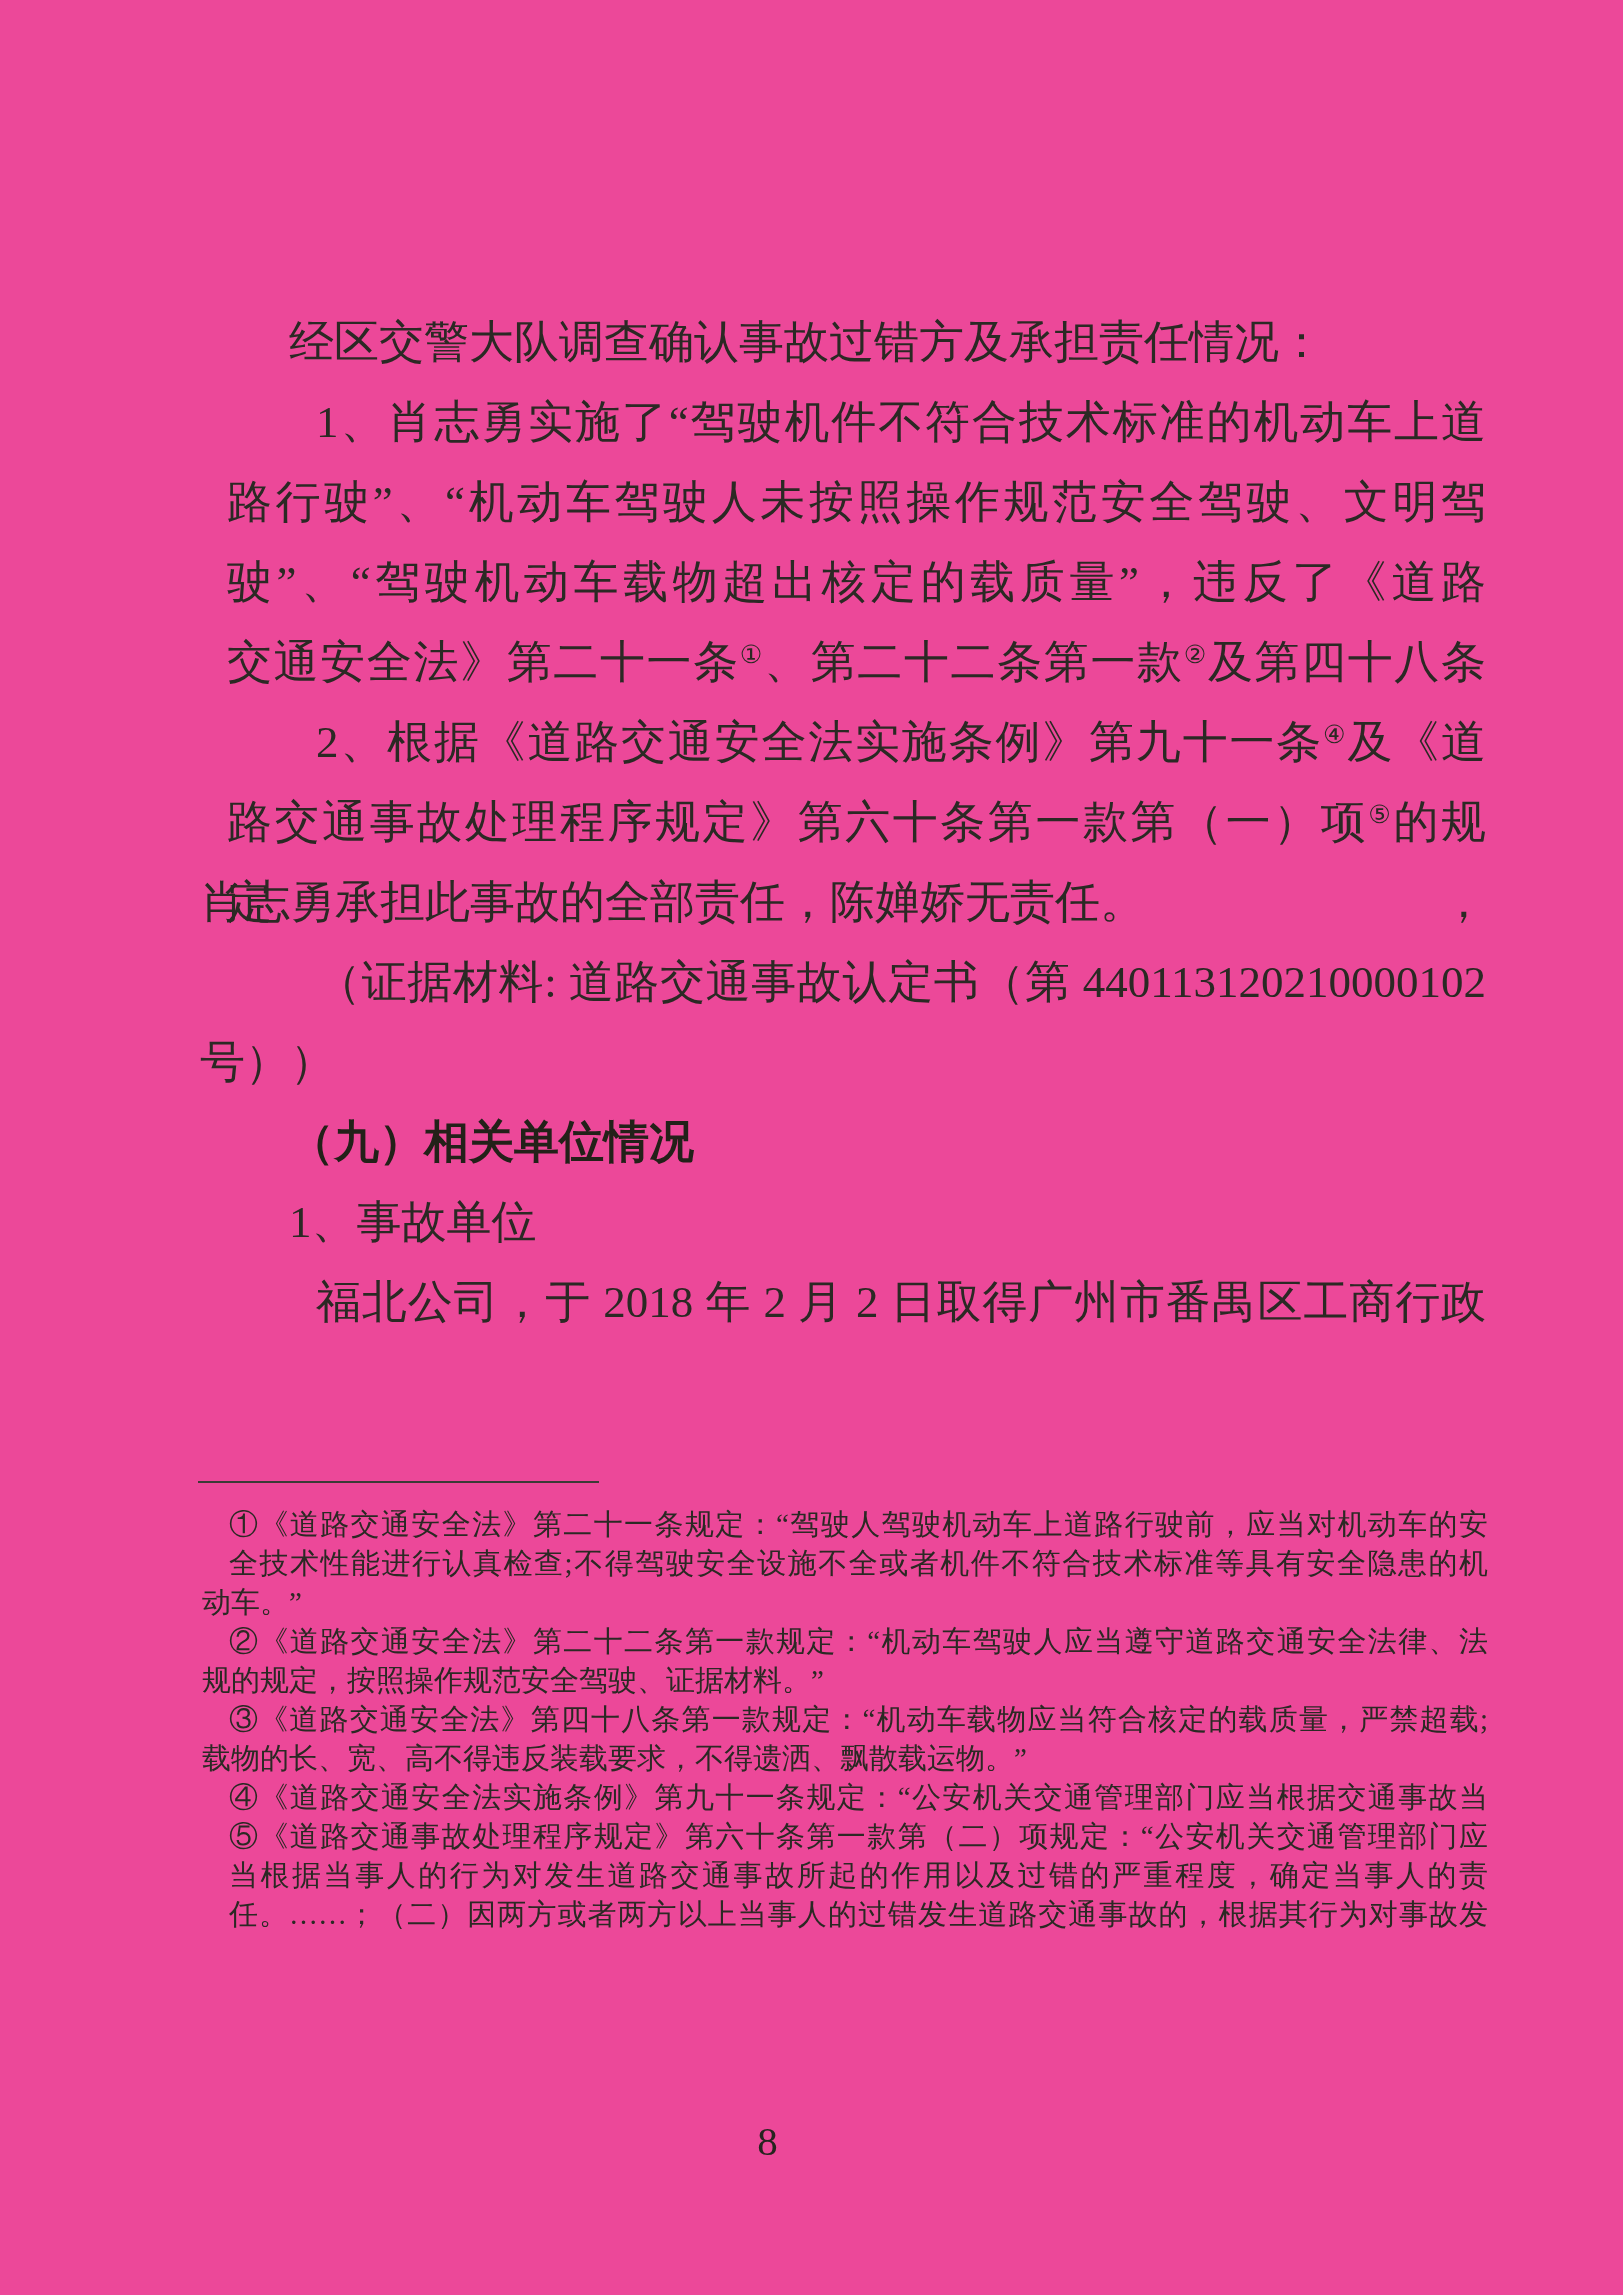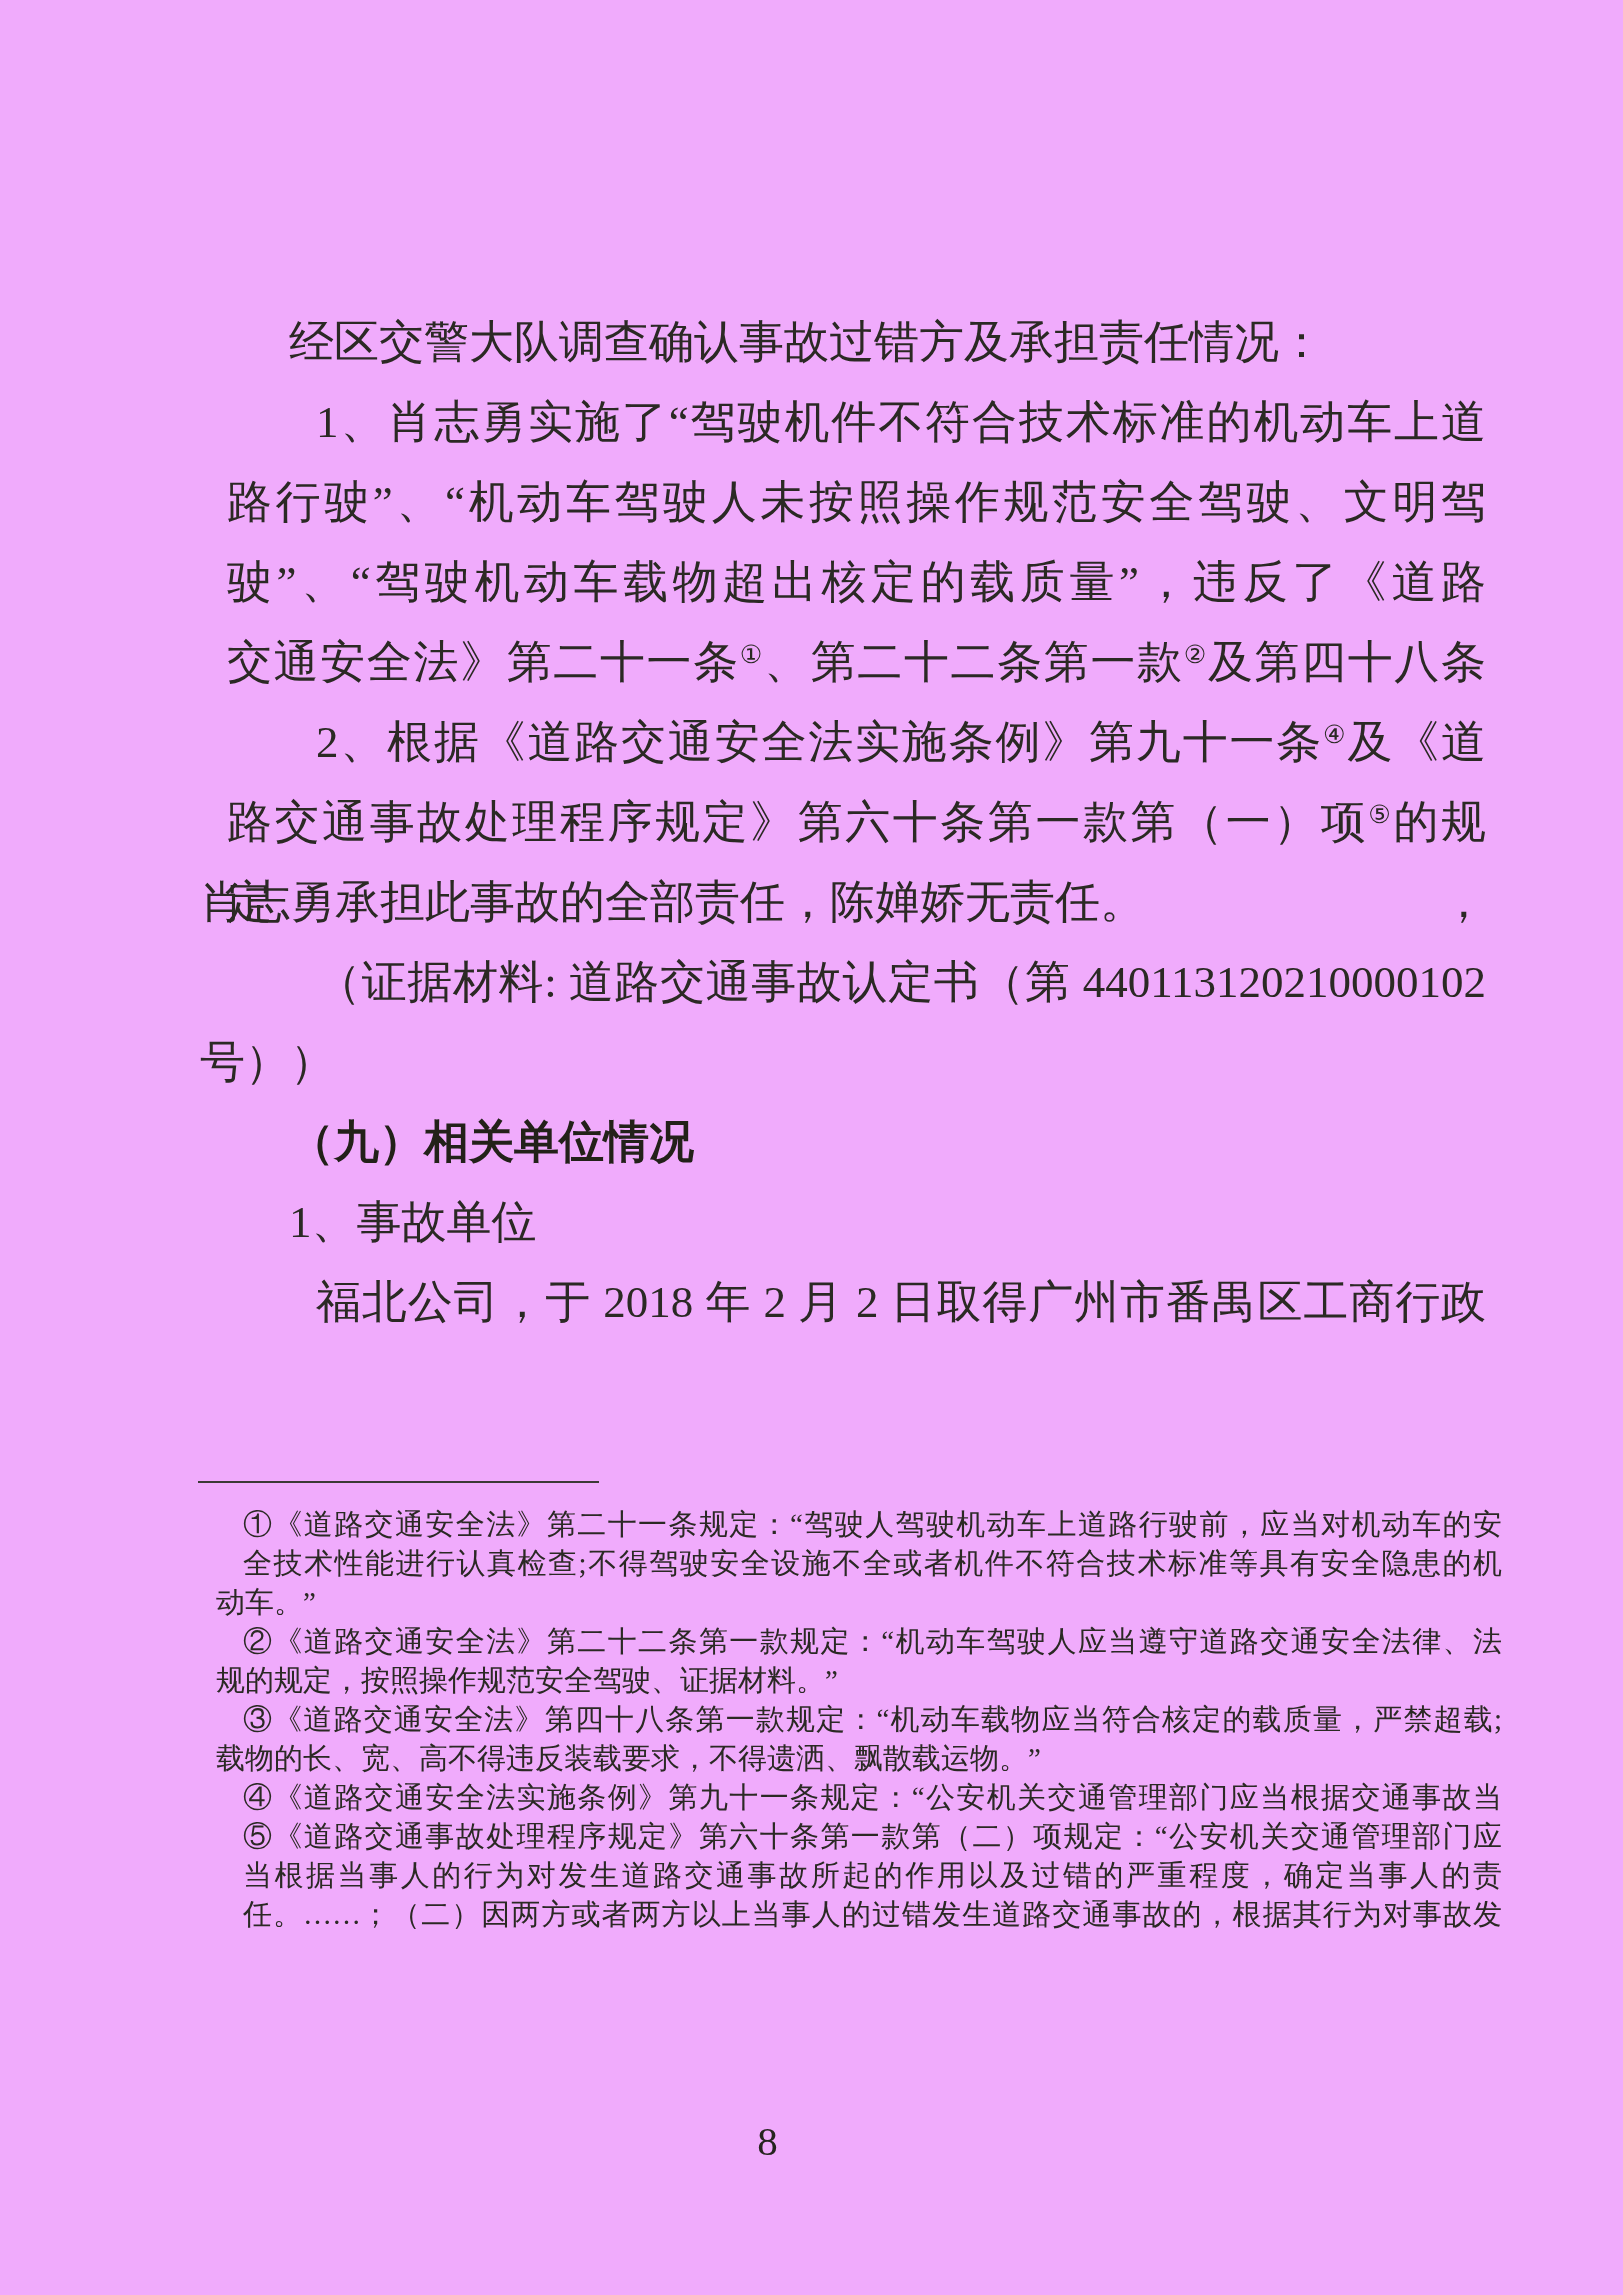--- a/index.html
+++ b/index.html
@@ -1,20 +1,20 @@
 <!DOCTYPE html>
 <html style="font-size:10.5px"><head>
 <meta charset="utf-8">
 <style>
   html,body { margin:0; padding:0; }
   body { width:1623px; height:2295px; background:#e8e8e6; }
   .page {
     position:relative;
     width:1623px; height:2295px;
-    background:#f0abfc;
+    background:#ec4899;
     font-family:"Liberation Serif","DejaVu Serif",serif;
     color:#2b2924;
     overflow:hidden;
   }
   .body-block { position:absolute; left:200px; top:302px; width:1286px; }
   .bline {
     font-size:45px;
     line-height:80px;
     height:80px;
     text-align:left;
@@ -35,21 +35,21 @@
     font-size:0.56em;
     vertical-align:0.55em;
     line-height:0;
   }
   .fn-sep {
     position:absolute;
     left:198px; top:1481px;
     width:401px; height:2px;
     background:#3c3a36;
   }
-  .fn-block { position:absolute; left:216px; top:1505px; width:1286px; }
+  .fn-block { position:absolute; left:202px; top:1505px; width:1286px; }
   .fline {
     font-size:29px;
     line-height:39px;
     height:39px;
   }
   .page-num {
     position:absolute;
     top:2118px; left:715px; width:105px;
     text-align:center;
     font-size:41px;

